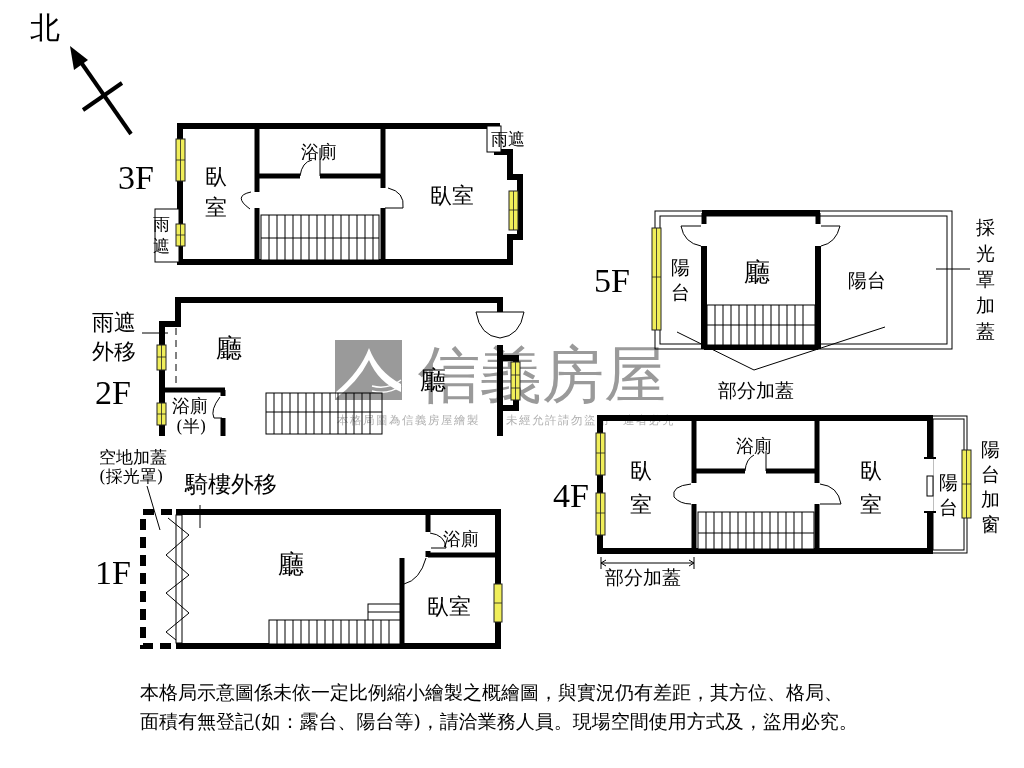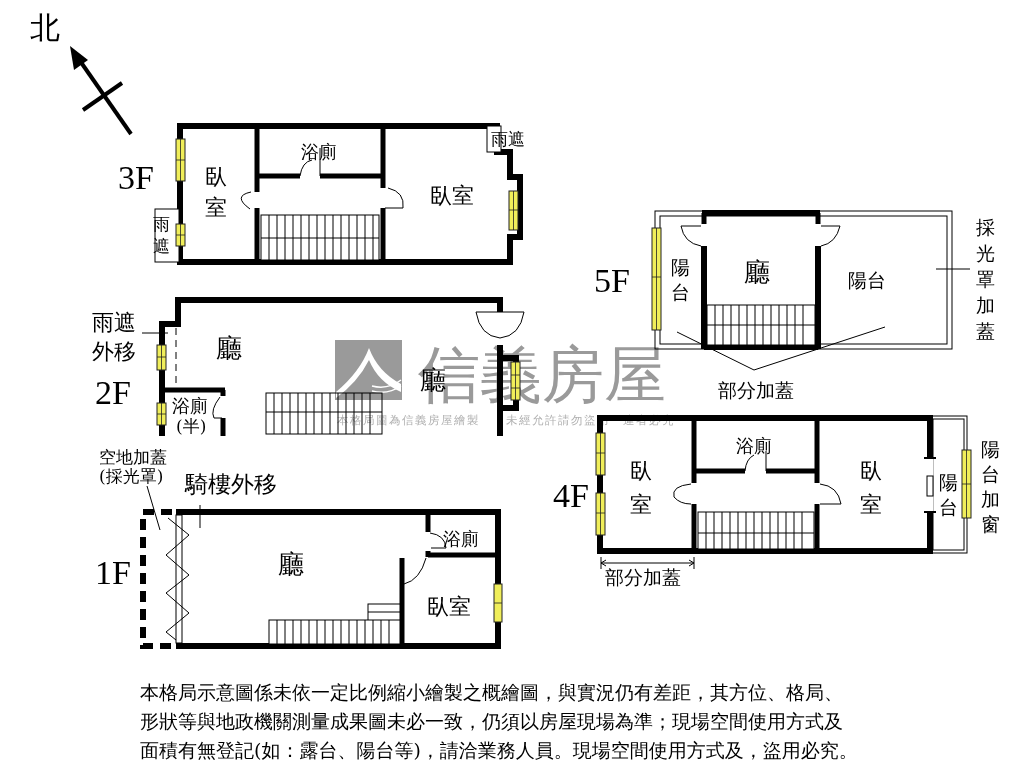--- a/index.html
+++ b/index.html
@@ -342,15 +342,14 @@
       <text class="lbl" x="981" y="456" font-size="19">陽</text>
       <text class="lbl" x="981" y="481" font-size="19">台</text>
       <text class="lbl" x="981" y="506" font-size="19">加</text>
       <text class="lbl" x="981" y="531" font-size="19">窗</text>
     </g>
   </g>
 </svg>
 
 <div class="disclaimer">
   <div>本格局示意圖係未依一定比例縮小繪製之概繪圖，與實況仍有差距，其方位、格局、</div>
-  <div>形狀等與地政機關測量成果圖未必一致，仍須以房屋現場為準；現場空間使用方式及</div>
   <div>面積有無登記(如：露台、陽台等)，請洽業務人員。現場空間使用方式及，盜用必究。</div>
 </div>
 
 </body></html>

